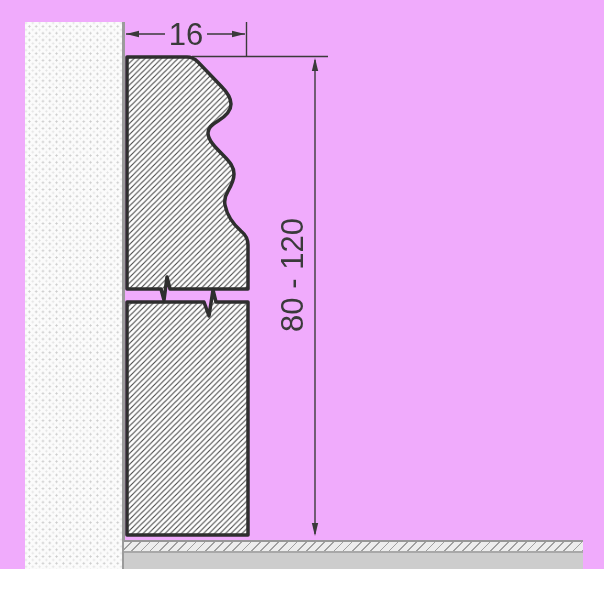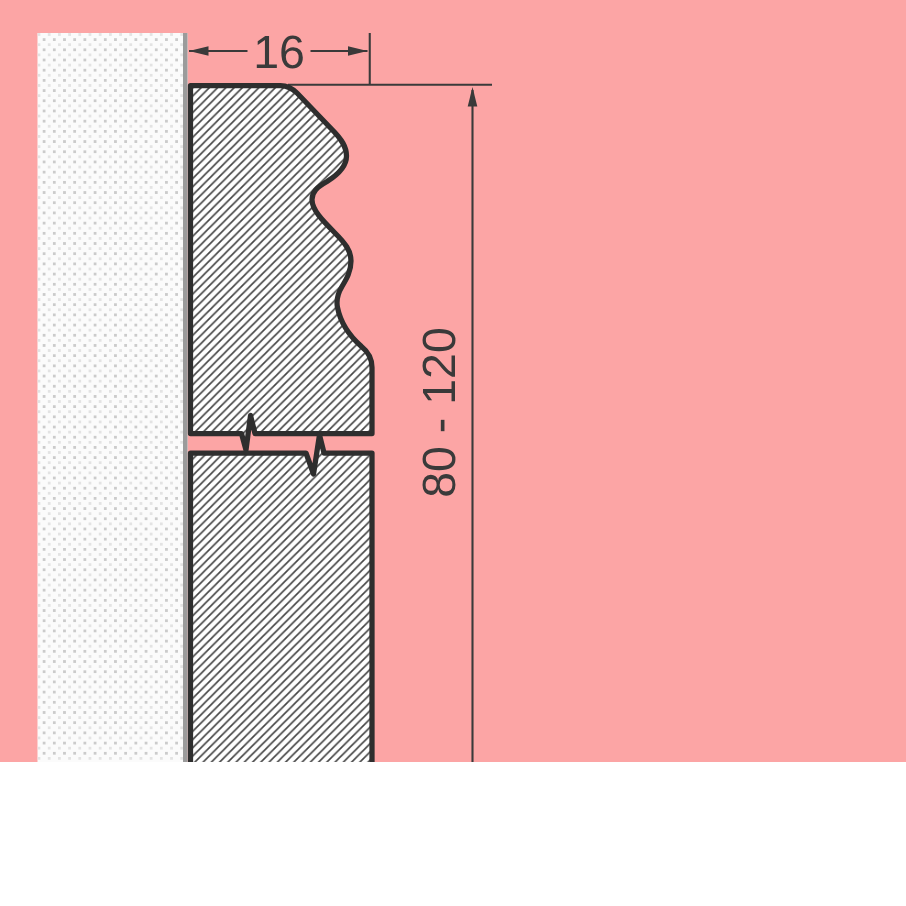--- a/index.html
+++ b/index.html
@@ -1,19 +1,19 @@
 <!DOCTYPE html>
 <html><head>
 <meta charset="utf-8">
 <style>
   html,body{margin:0;padding:0;background:#fff;}
   .stage{
     position:relative;
-    width:604px;height:508px;
-    background:#fca5a5;
+    width:604px;height:569px;
+    background:#f0abfc;
     overflow:hidden;
     font-family:"Liberation Sans", sans-serif;
   }
   
   .wall{
     position:absolute;left:25px;top:22px;
     width:97px;height:558px;
     background-color:#fbfbfb;
     background-image:
       radial-gradient(circle,#cbcbcb 0.9px,transparent 1.15px),

